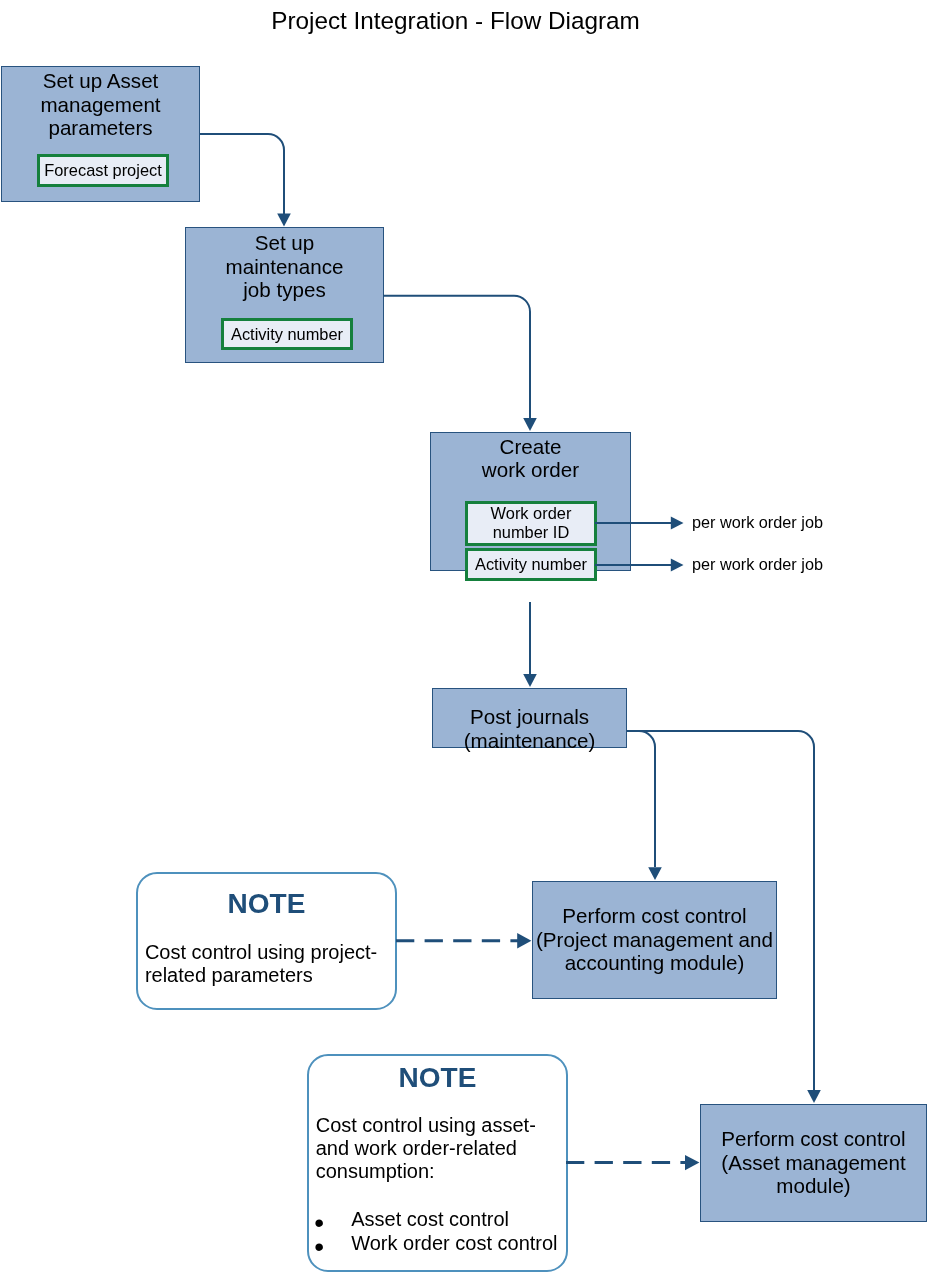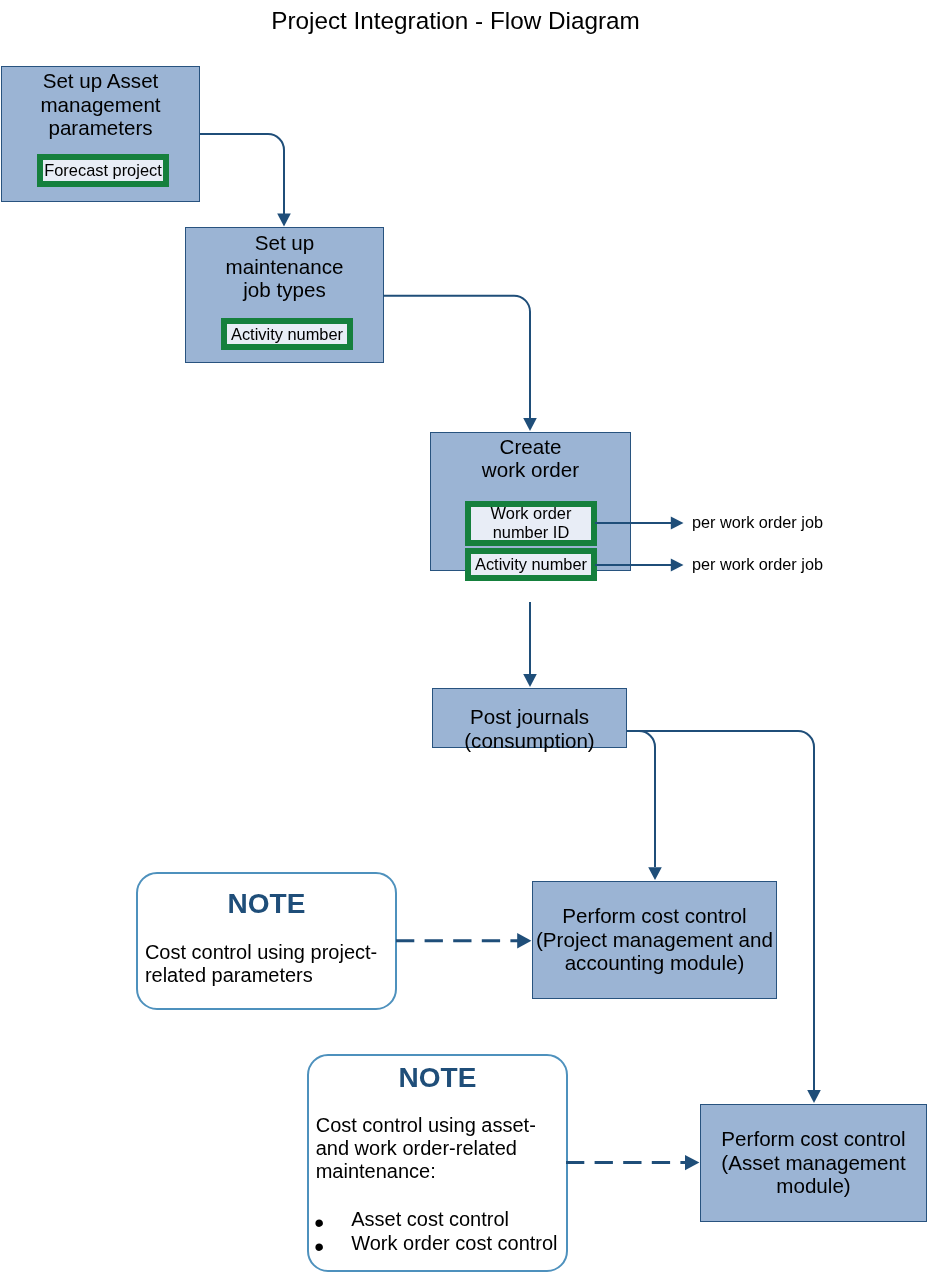--- a/index.html
+++ b/index.html
@@ -12,21 +12,21 @@
             pointer-events:none;}
   .title{position:absolute;left:0;top:6px;width:911px;text-align:center;
          font-size:24.3px;line-height:30px;color:#000;letter-spacing:0px;}
 
   .pbox{position:absolute;box-sizing:border-box;background:#9BB4D4;
         border:1.5px solid #28537F;}
   .pbox > .ttl{position:absolute;left:0;right:0;font-size:20.6px;line-height:23.6px;
                text-align:center;color:#000;}
 
   .lbl{position:absolute;box-sizing:border-box;background:#E8EDF6;
-       border:6px solid #15803d;font-size:16.4px;line-height:20.6px;
+       border:3px solid #15803d;font-size:16.4px;line-height:20.6px;
        text-align:center;color:#000;display:flex;flex-direction:column;
        align-items:center;justify-content:center;}
   .lbl > span{display:block;}
   .lbl br{display:none;}
 
   .note{position:absolute;box-sizing:border-box;background:#ffffff;
         border:2px solid #4E91BD;border-radius:21px;}
   .note .hdr{position:absolute;left:0;right:0;text-align:center;font-weight:bold;
              font-size:28px;line-height:23px;color:#1F4E79;}
   .note .body{position:absolute;font-size:20px;line-height:22.8px;color:#000;}
@@ -70,21 +70,21 @@
       <span>Work order</span>
         <br>
       <span>number ID</span>
     </div>
     <div class="lbl" style="left:34px;top:115px;width:132px;height:32.5px;">Activity number</div>
   </div>
 
   <div class="pbox" style="left:432px;top:688px;width:195px;height:60px;">
     <div class="ttl" style="top:16.2px;">
       <span>Post journals</span><br>
-      <span>(consumption)</span>
+      <span>(maintenance)</span>
     </div>
   </div>
 
   <div class="pbox" style="left:532px;top:881px;width:245px;height:118px;">
     <div class="ttl" style="top:22px;">
       <span>Perform cost control</span><br>
       <span>(Project management and</span><br>
       <span>accounting module)</span>
     </div>
   </div>
@@ -106,21 +106,21 @@
       <span>Cost control using project-</span><br>
       <span>related parameters</span>
     </div>
   </div>
 
   <div class="note" style="left:307px;top:1053.5px;width:261px;height:218px;">
     <div class="hdr" style="top:10.8px;">NOTE</div>
     <div class="body" style="left:6.7px;top:58.8px;">
       <span>Cost control using asset-</span><br>
       <span>and work order-related</span><br>
-      <span>maintenance:</span>
+      <span>consumption:</span>
     </div>
     <div class="bullets" style="left:42.2px;top:151px;">
       <div class="bi">Asset cost control</div>
       <div class="bi">Work order cost control</div>
     </div>
   </div>
 
   <svg class="edges" width="928" height="1272" viewBox="0 0 928 1272">
     <g fill="none" stroke="#1F4E79" stroke-width="2">
 

